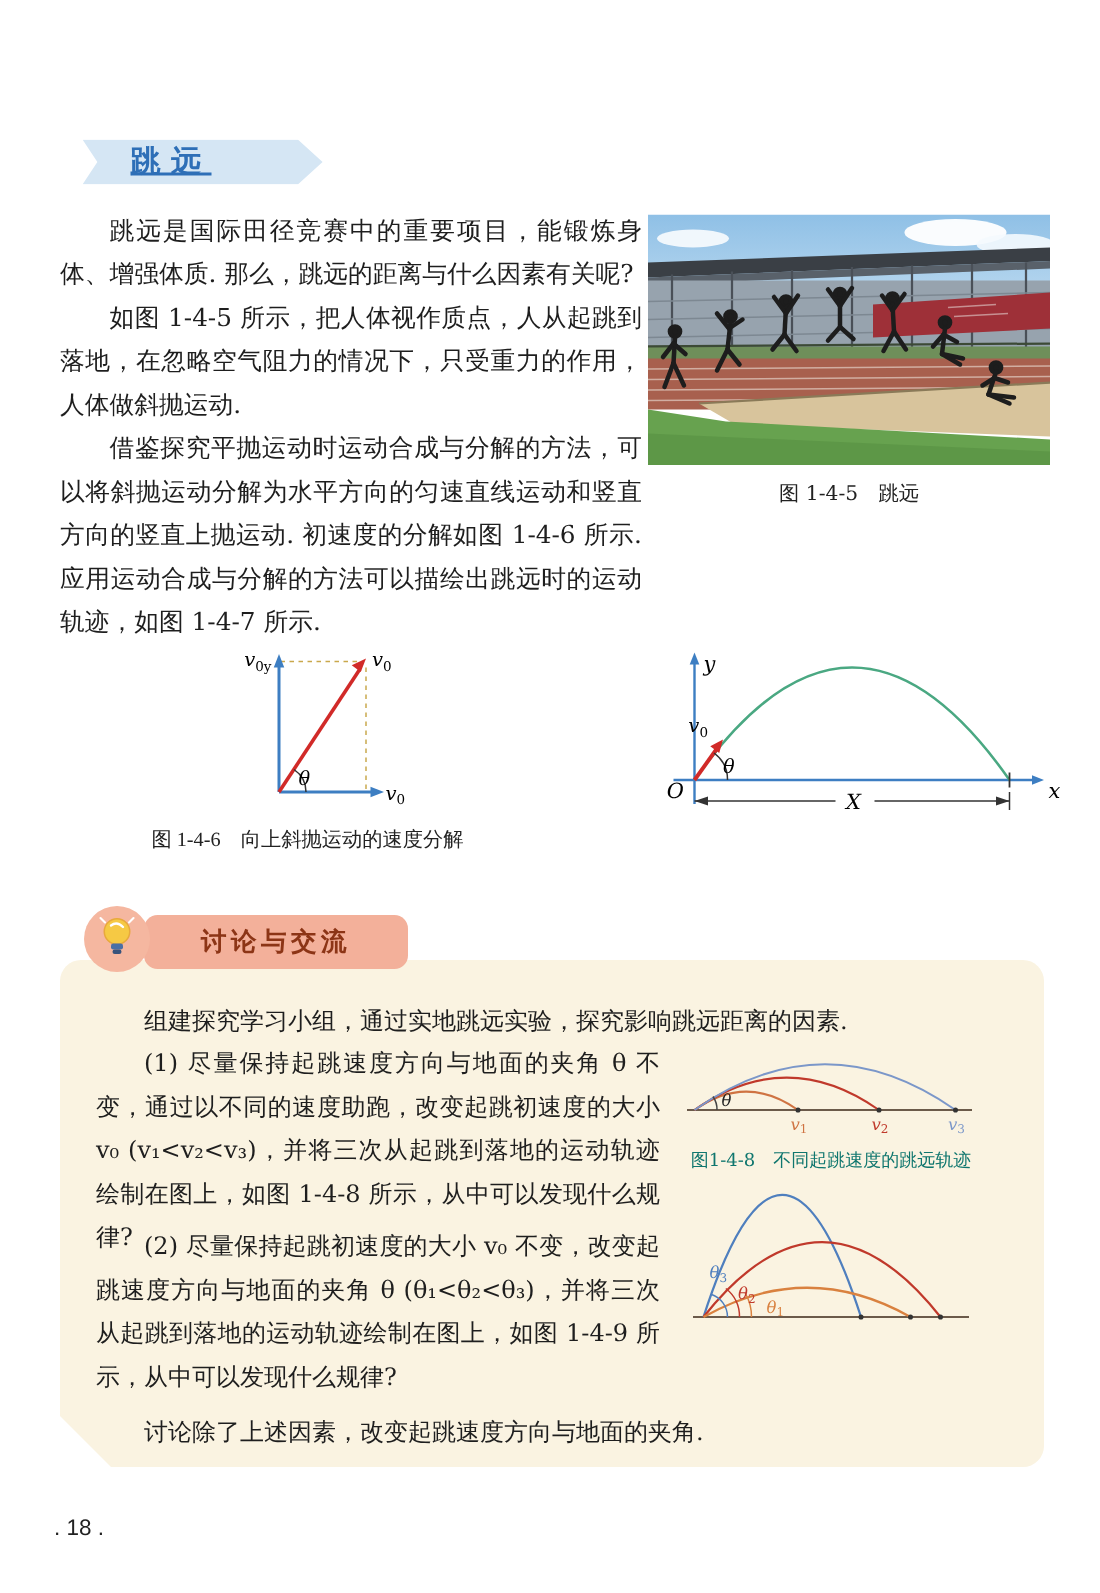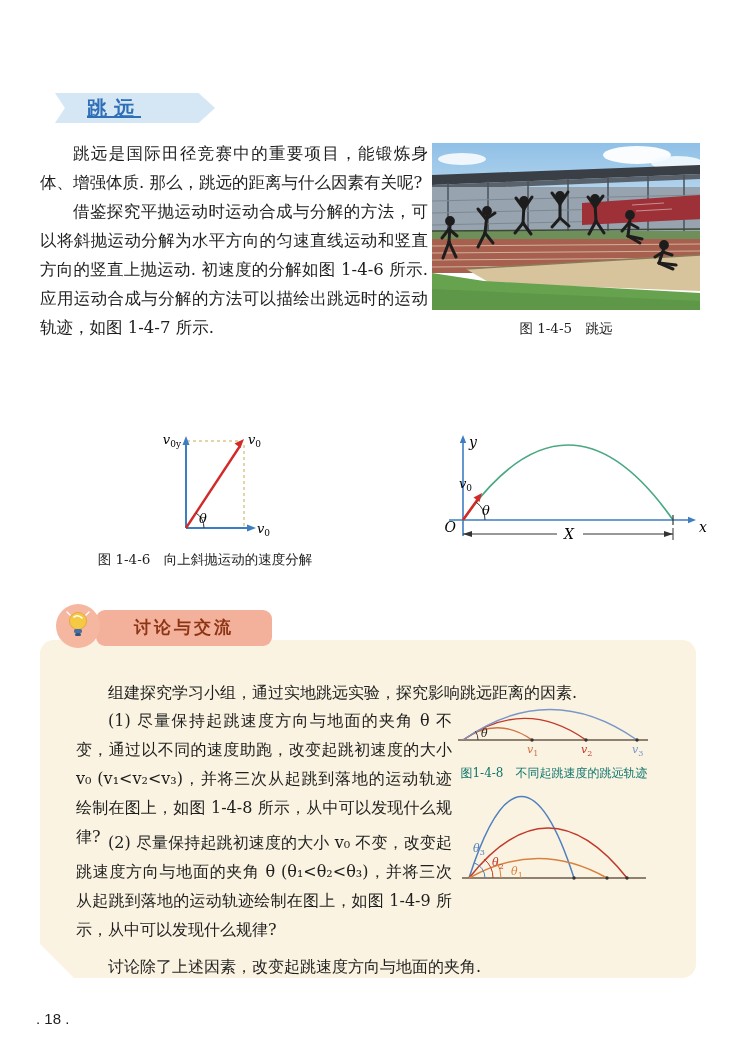--- a/index.html
+++ b/index.html
@@ -21,21 +21,21 @@
   
   .bodycol{position:absolute;left:40px;top:139px;width:388px;}
   .bodycol p{margin:0;font-size:16.5px;line-height:29px;text-align:justify;text-indent:2em;}
   
   .photo{position:absolute;left:432px;top:143px;width:268px;height:167px;}
   .caption{
     position:absolute;text-align:center;font-size:13.5px;color:#222;
     font-family:"DejaVu Serif","Liberation Serif",serif;
   }
   .cap145{left:432px;top:320px;width:268px;}
-  .cap146{left:40px;top:551px;width:330px;}
+  .cap146{left:40px;top:551px;width:330px;font-family:Liberation Serif, serif;}
   .cap147{left:415px;top:551px;width:300px;}
   
   .fig146{position:absolute;left:155px;top:428px;}
   .fig147{position:absolute;left:425px;top:428px;}
   svg text{font-family:"DejaVu Serif","Liberation Serif",serif;}
   .mi{font-style:italic;}
   
   .disc-box{
     position:absolute;left:40px;top:640px;width:656px;height:338px;
     background:#faf3e1;border-radius:14px;
@@ -46,21 +46,21 @@
     background:#f5b7a0;z-index:3;
   }
   .disc-pill{
     position:absolute;left:96px;top:610px;width:176px;height:36px;border-radius:9px;
     background:#f3b09a;z-index:2;text-align:center;
   }
   .disc-pill .t{
     line-height:36px;font-family:"Liberation Sans","DejaVu Sans",sans-serif;
     font-weight:bold;font-size:17px;letter-spacing:3px;color:#8c3516;
   }
-  .disc-box .txt{position:absolute;font-size:16px;line-height:29px;text-align:justify;margin:16px;}
+  .disc-box .txt{position:absolute;font-size:16px;line-height:29px;text-align:justify;margin:4px;}
   .d-intro{left:20px;top:22px;width:618px;text-indent:2em;}
   .d-item1{left:20px;top:50px;width:376px;text-indent:2em;}
   .d-item2{left:20px;top:172px;width:376px;text-indent:2em;}
   .d-close{left:20px;top:296px;width:620px;text-indent:2em;}
   .figblk{position:absolute;text-align:center;}
   .figblk .caption2{font-size:12px;color:#0f766e;margin-top:3px;}
   .blk148{left:386px;top:52px;width:256px;}
   .blk149{left:386px;top:150px;width:256px;}
   
   .pagenum{
@@ -72,20 +72,21 @@
 <body>
 
 <div id="page">
 
   <div class="banner">
     <span class="title">跳远</span>
   </div>
 
   <div class="bodycol">
     <p>跳远是国际田径竞赛中的重要项目，能锻炼身体、增强体质. 那么，跳远的距离与什么因素有关呢?</p>
+    <p>如图 1-4-5 所示，把人体视作质点，人从起跳到落地，在忽略空气阻力的情况下，只受重力的作用，人体做斜抛运动.</p>
     <p>借鉴探究平抛运动时运动合成与分解的方法，可以将斜抛运动分解为水平方向的匀速直线运动和竖直方向的竖直上抛运动. 初速度的分解如图 1-4-6 所示. 应用运动合成与分解的方法可以描绘出跳远时的运动轨迹，如图 1-4-7 所示.</p>
   </div>
 
   <div class="photo">
     <svg width="268" height="167" viewBox="0 0 268 167">
       <defs>
         <linearGradient id="sky" x1="0" y1="0" x2="0" y2="1">
           <stop offset="0" stop-color="#8fc0e6"></stop>
             <stop offset="1" stop-color="#d9eaf6"></stop>
         </linearGradient>

